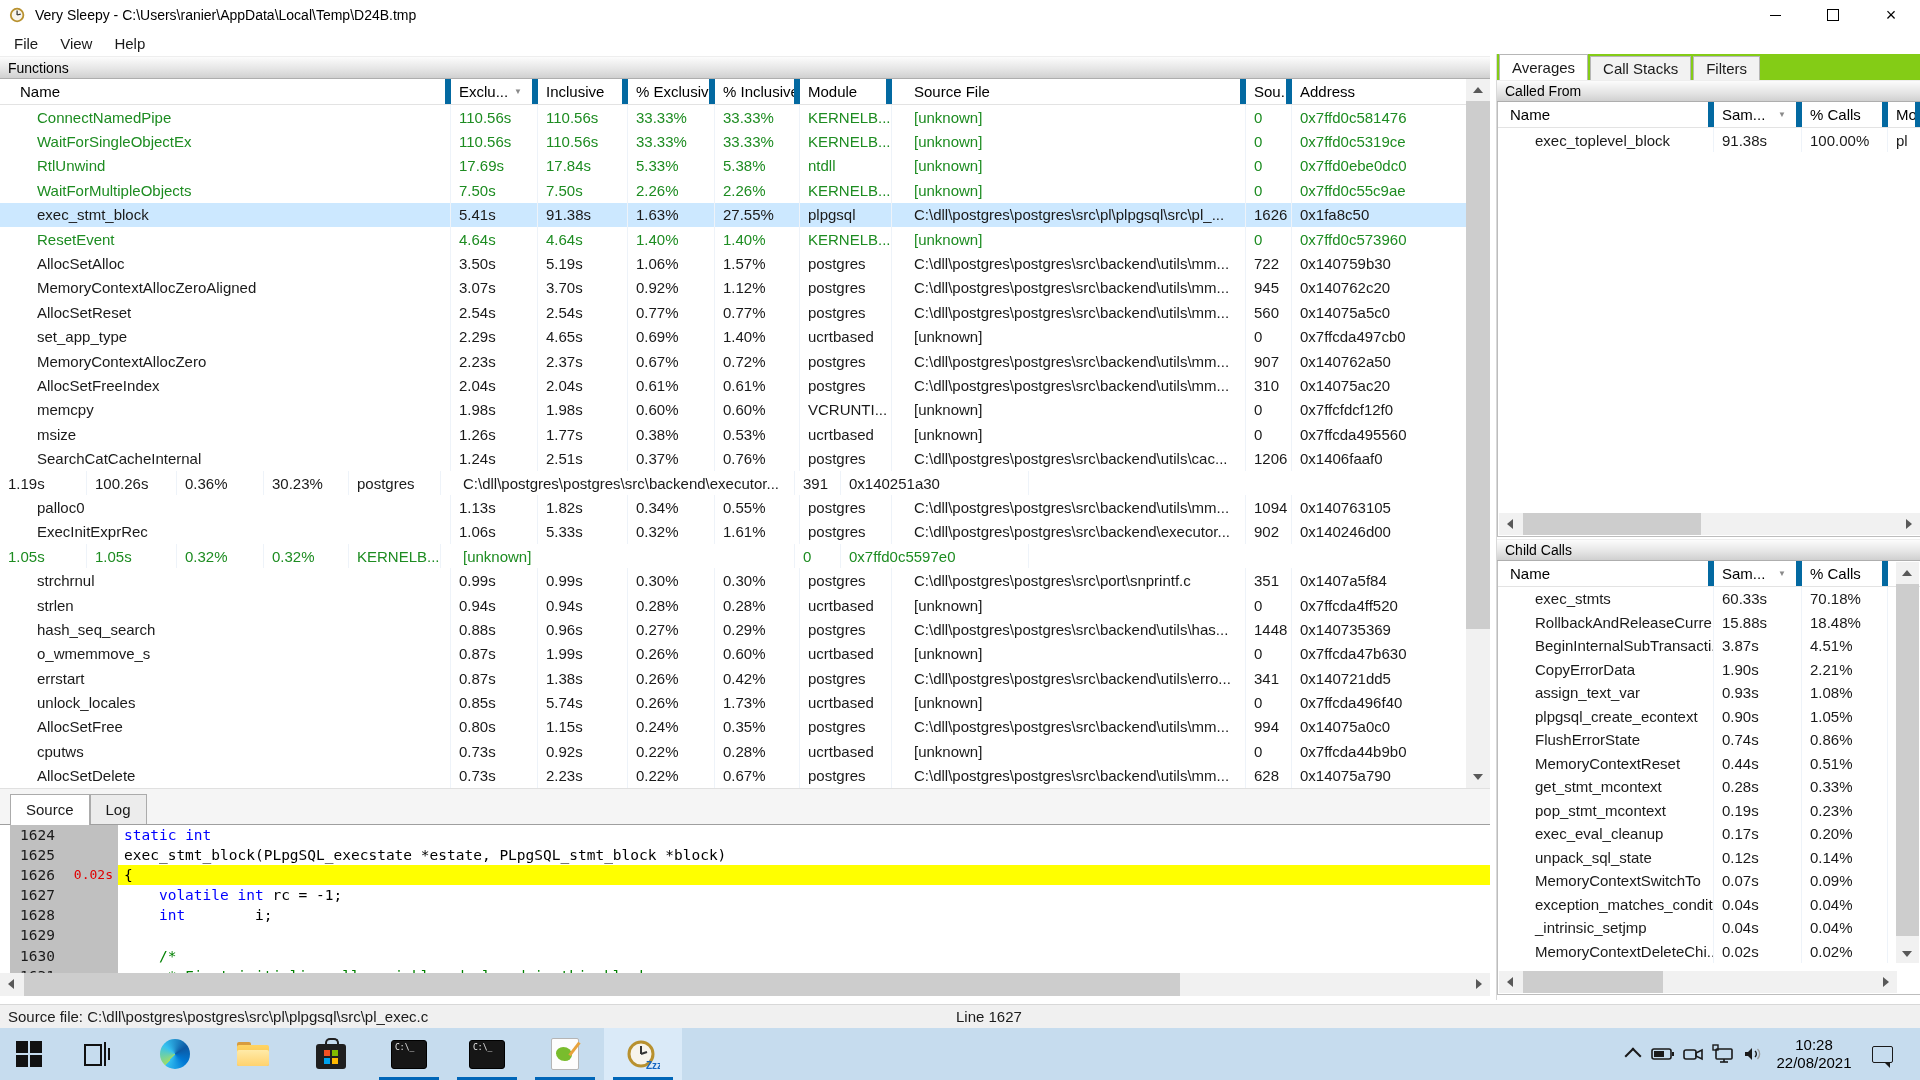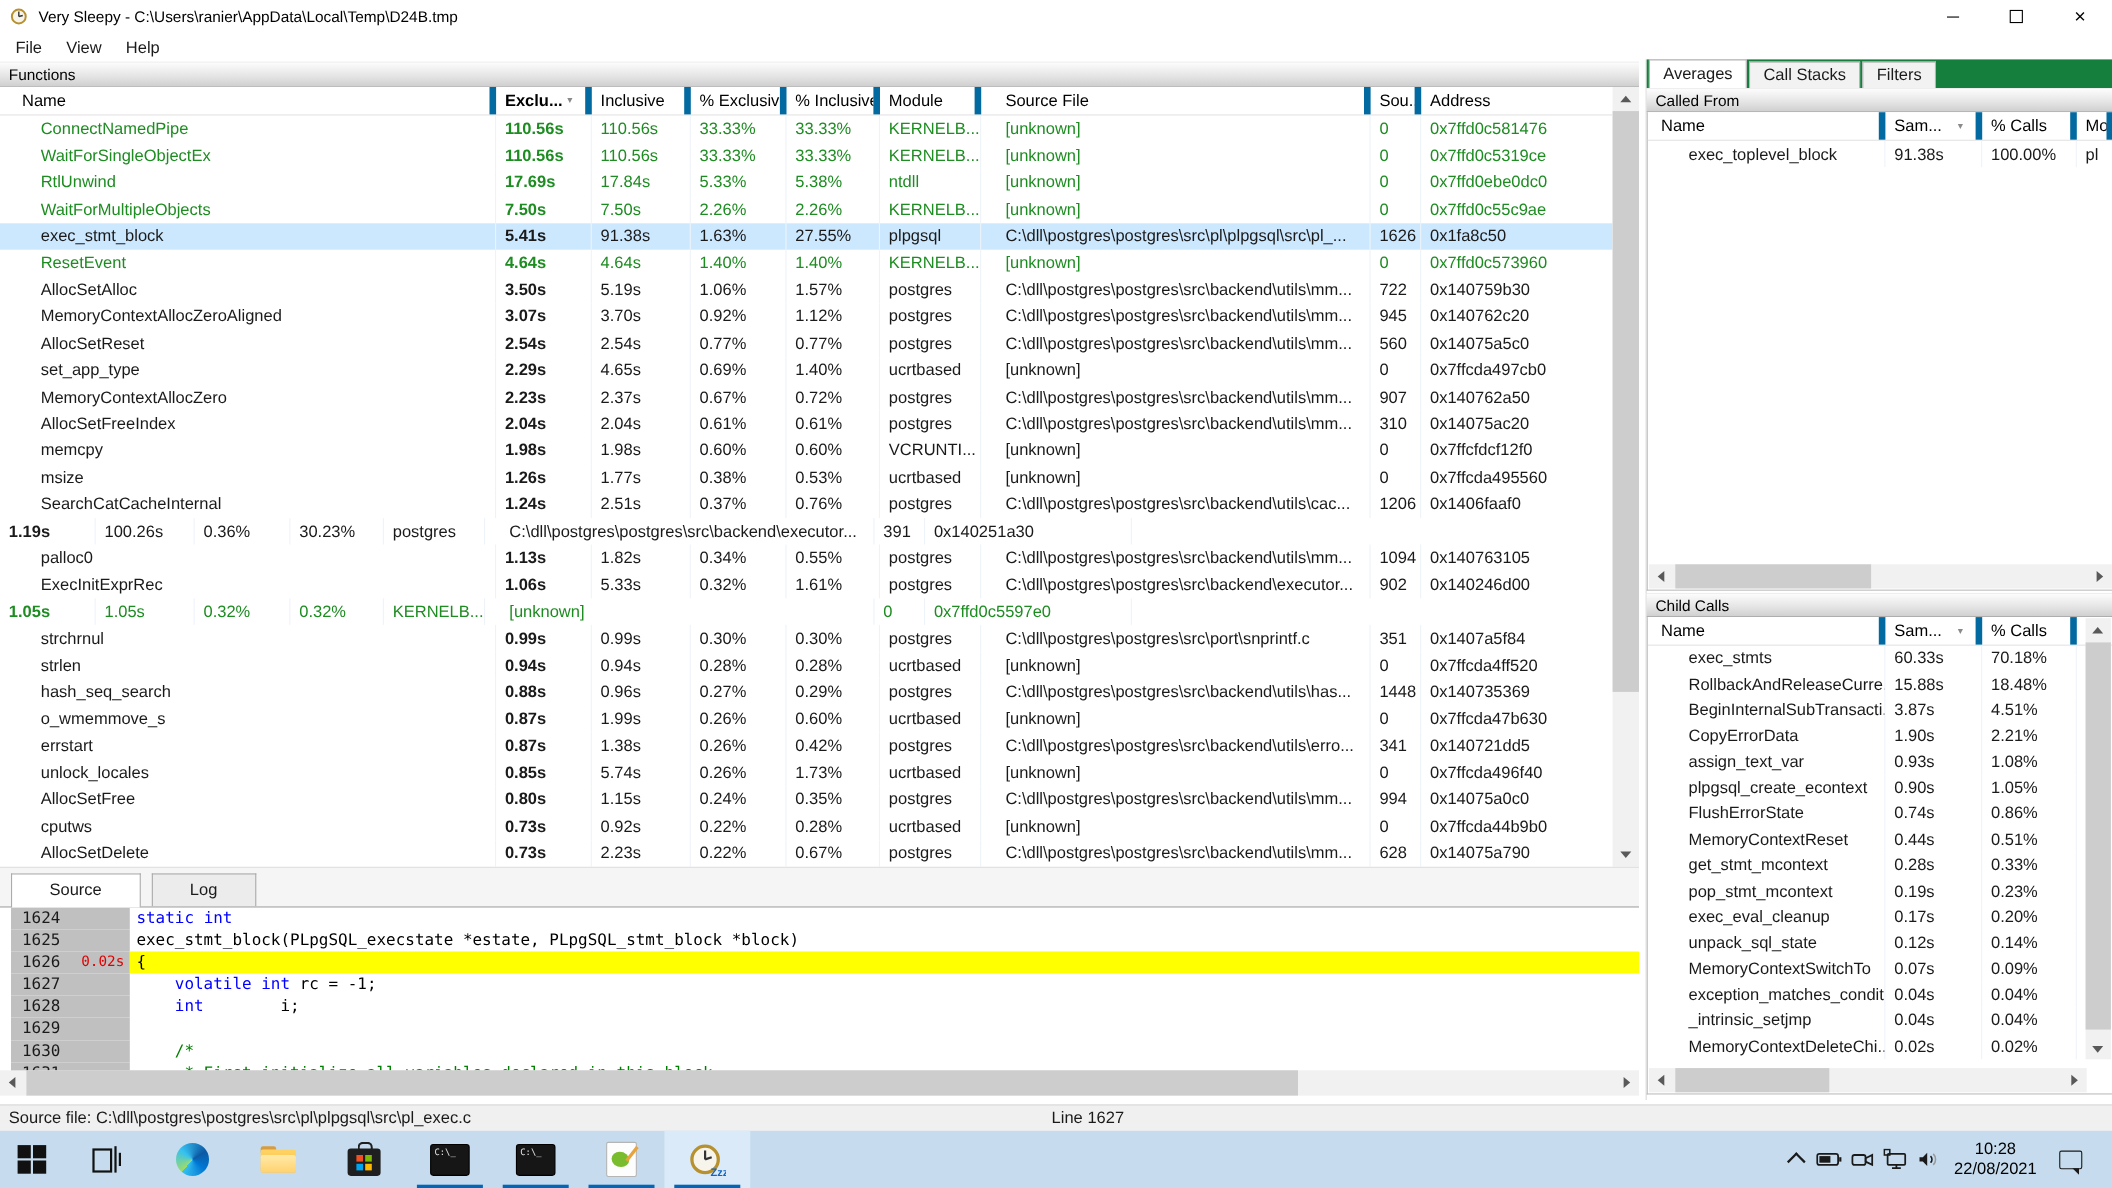--- a/index.html
+++ b/index.html
@@ -29,58 +29,58 @@
   
   #fn-caption{top:56px;left:0;width:1490px;height:23px;}
   #fn-table{top:79px;left:0;width:1466px;height:709px;overflow:hidden;background:#fff;}
   #fn-header{display:flex;height:25px;font-size:15px;border-bottom:1px solid #e3e3e3;}
   .hcell{border-right:6px solid #0369a1;position:relative;color:#000;}
   .sort-arrow{position:absolute;right:10px;top:8px;font-size:8px;color:#8a8a8a;}
   .fn-row{display:flex;height:24.4px;font-size:15px;align-items:center;}
   .fn-row .cell{border-right:1px solid #eef3f9;height:100%;}
   .fn-row.green{color:#1d8c21;}
   .fn-row.sel{background:#cce8ff;}
-  .c-name{width:451px;} .c-excl{width:87px;font-weight:bold;} .c-incl{width:90px;} .c-pexcl{width:87px;} .c-pincl{width:85px;}
+  .c-name{width:451px;} .c-excl{width:87px;} .c-incl{width:90px;} .c-pexcl{width:87px;} .c-pincl{width:85px;}
   .c-mod{width:92px;} .c-src{width:340px;margin-left:14px;} .c-line{width:46px;} .c-addr{width:188px;}
   .fn-row .c-name{padding-left:37px;}
   .hcell.c-name{padding-left:20px;}
 
   
   .sb{background:#f1f1f1;position:absolute;}
   .sb .thumb{position:absolute;background:#cdcdcd;}
   .sb .arr{position:absolute;width:0;height:0;}
   .tri-up{border-left:5px solid transparent;border-right:5px solid transparent;border-bottom:6px solid #595959;}
   .tri-down{border-left:5px solid transparent;border-right:5px solid transparent;border-top:6px solid #595959;}
   .tri-left{border-top:5px solid transparent;border-bottom:5px solid transparent;border-right:6px solid #595959;}
   .tri-right{border-top:5px solid transparent;border-bottom:5px solid transparent;border-left:6px solid #595959;}
   #fn-vscroll{left:1466px;top:79px;width:24px;height:709px;}
 
   
   #rpanel{left:1496px;top:54px;width:424px;height:946px;border-left:1px solid #d9d9d9;box-sizing:border-box;background:#fff;}
-  #rtabs{position:absolute;top:0;left:0;right:0;height:26px;display:flex;padding-left:2px;background:#15803d;}
+  #rtabs{position:absolute;top:0;left:0;right:0;height:26px;display:flex;padding-left:2px;background:#84cc16;}
   .rtab{padding:0 12px;font-size:15px;display:flex;align-items:center;border:1px solid #b6b6b6;border-bottom:none;background:#f2f2f2;margin-right:2px;height:24px;margin-top:2px;box-sizing:border-box;}
   .rtab.active{background:#fff;height:26px;margin-top:0;position:relative;z-index:2;}
   #cf-caption{top:26px;left:0;width:424px;height:22px;}
   #cf-table{top:48px;left:0;width:424px;height:435px;border:1px solid #bdbdbd;border-top:none;box-sizing:border-box;background:#fff;}
   .r-header{display:flex;height:25px;font-size:15px;border-bottom:1px solid #e3e3e3;}
   .r-row{display:flex;height:24px;font-size:15px;align-items:center;}
   .r-row .cell{border-right:1px solid #eef3f9;height:100%;}
   .r-name{width:216px;} .r-sam{width:88px;} .r-pct{width:86px;} .r-mod{width:33px;}
   .r-row .r-name{padding-left:37px;}
   .hcell.r-name{padding-left:12px;}
   #cf-hscroll{left:1px;bottom:1px;width:421px;height:22px;}
   #cc-caption{top:485px;left:0;width:424px;height:22px;}
   #cc-table{top:507px;left:0;width:424px;height:434px;border:1px solid #bdbdbd;border-top:none;box-sizing:border-box;background:#fff;overflow:hidden;}
   #cc-body .r-row{height:23.5px;}
   #cc-vscroll{right:1px;top:1px;width:23px;height:401px;}
   #cc-hscroll{left:1px;bottom:1px;width:398px;height:22px;}
 
   
   #src-tabstrip{top:788px;left:0;width:1490px;height:36px;background:#f5f5f5;border-top:1px solid #e0e0e0;display:flex;align-items:flex-end;padding-left:10px;box-sizing:border-box;}
-  .stab{font-size:15px;padding:6px 34px;border:1px solid #ababab;border-bottom:none;background:#ececec;margin-right:10px;}
+  .stab{font-size:15px;padding:6px 15px;border:1px solid #ababab;border-bottom:none;background:#ececec;margin-right:0;}
   .stab.active{background:#fff;position:relative;z-index:2;margin-bottom:-1px;padding-bottom:7px;}
   #code-area{top:824px;left:0;width:1490px;height:149px;background:#fff;border-top:1px solid #9f9f9f;overflow:hidden;
              font-family:"DejaVu Sans Mono","Liberation Mono",monospace;font-size:14.5px;}
   .code-line{display:flex;height:20.1px;line-height:20.1px;}
   .gutter{width:108px;margin-left:10px;background:#c0c0c0;display:flex;justify-content:space-between;flex-shrink:0;}
   .lnum{padding-left:10px;color:#1a1a1a;}
   .ltime{padding-right:5px;color:#e00000;font-size:13px;}
   .code{white-space:pre;padding-left:6px;flex-grow:1;}
   .code-line.hl .code{background:#ffff00;}
   .tok-k{color:#0000ff;} .tok-p{color:#000;} .tok-c{color:#008000;}

